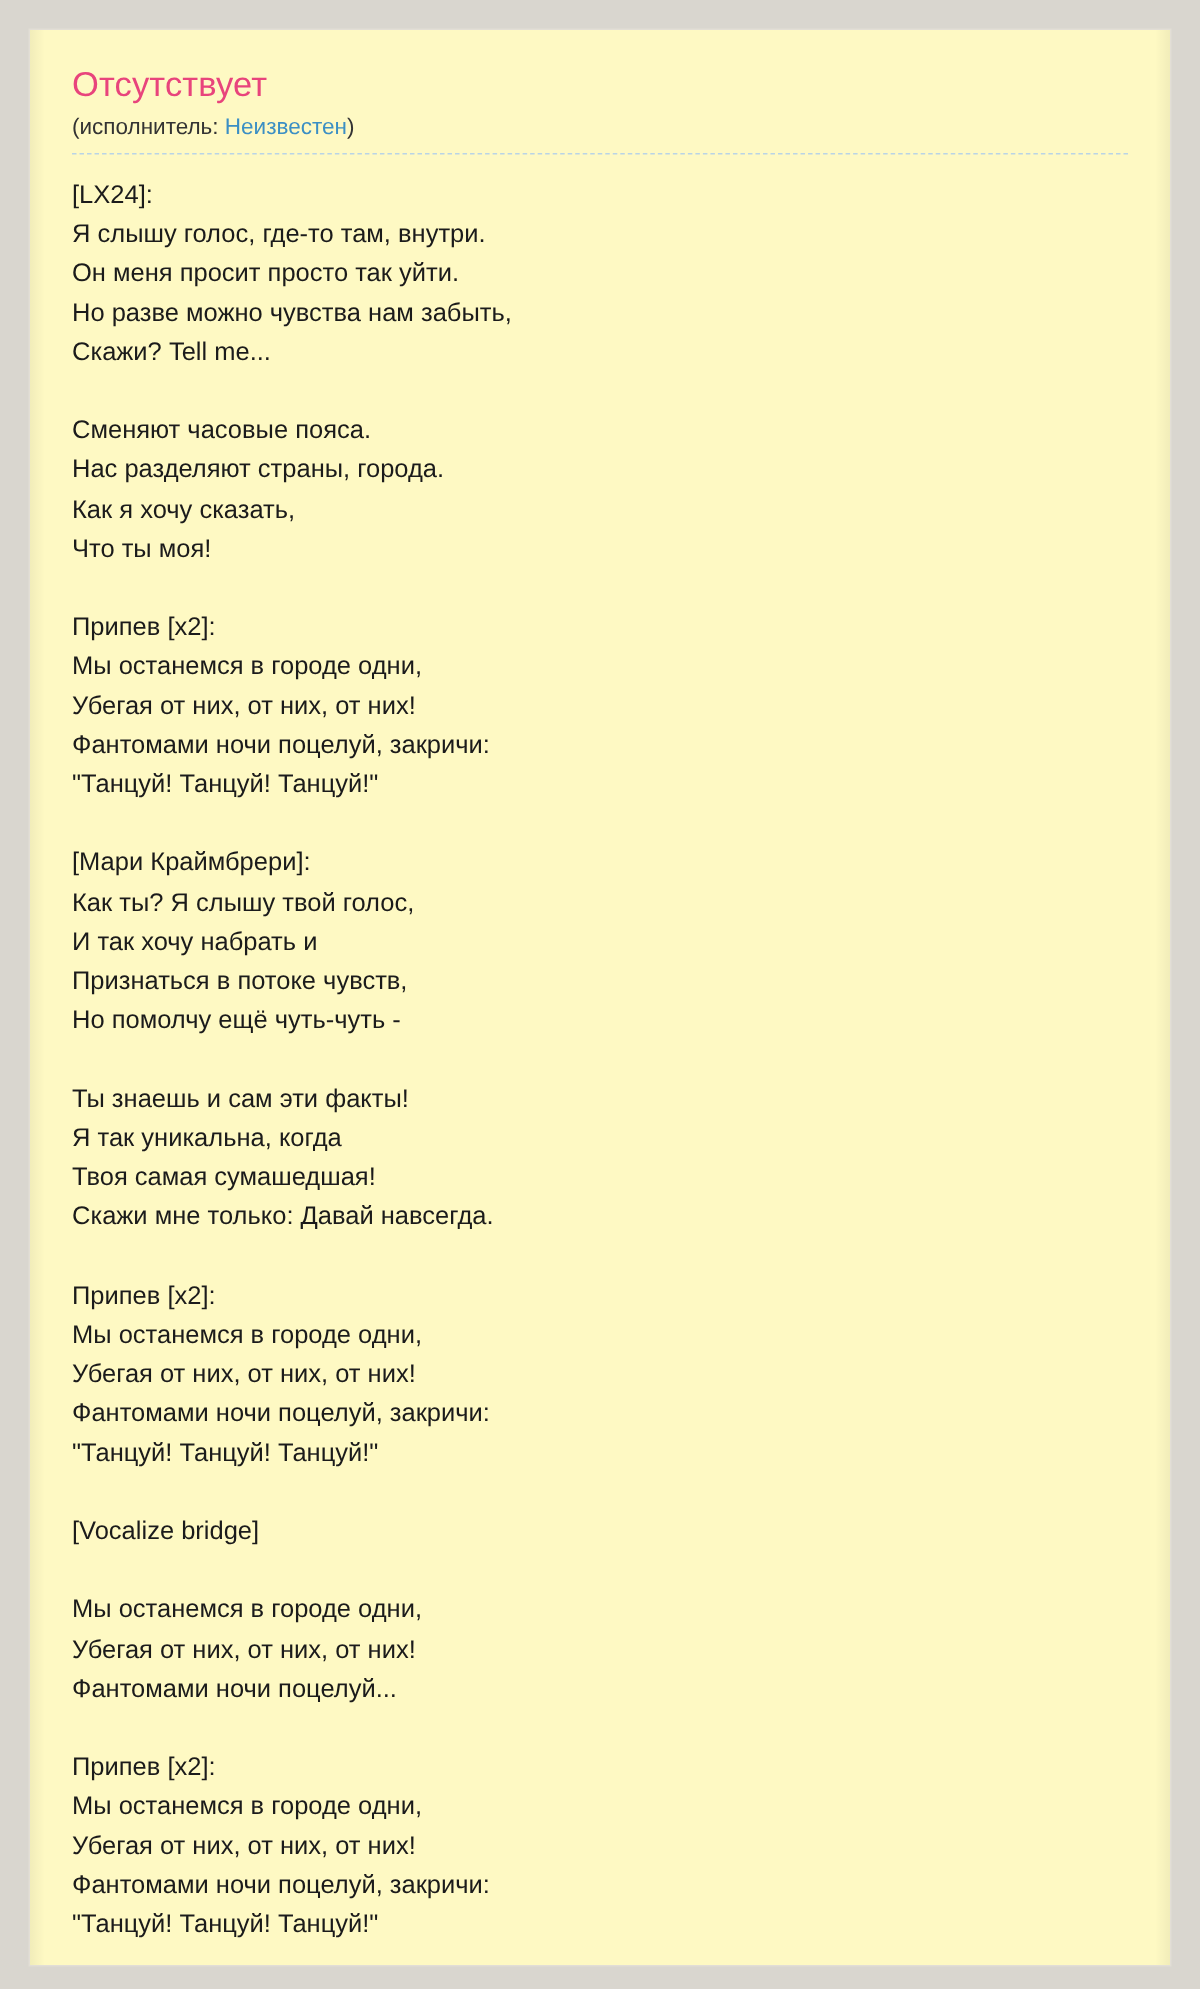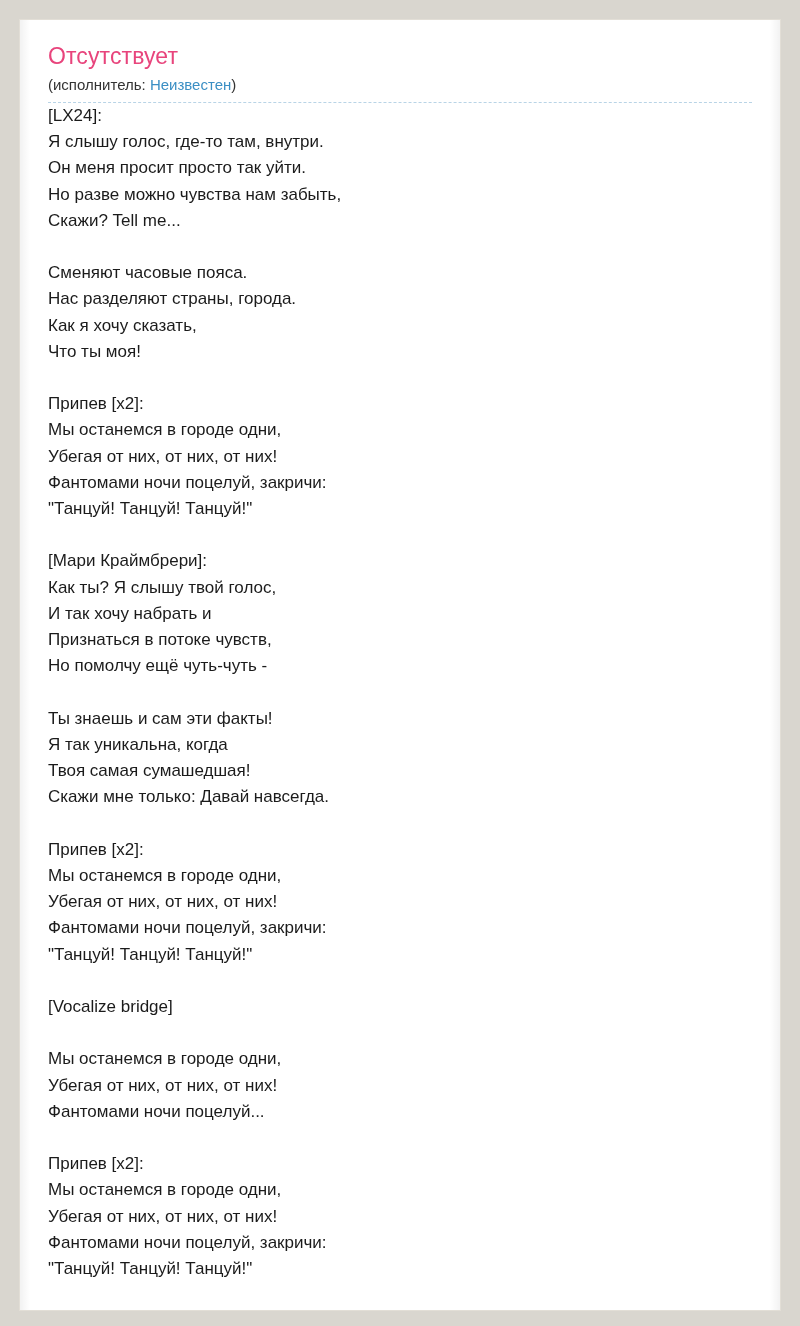--- a/index.html
+++ b/index.html
@@ -12,21 +12,21 @@
     background: #d9d6cf;
     font-family: "Liberation Sans", sans-serif;
     overflow: hidden;
   }
   .page-frame {
     position: absolute;
     left: 20px;
     top: 20px;
     width: 760px;
     height: 1290px;
-    background: #ffffff;
+    background: #fef9c3;
     box-sizing: border-box;
     box-shadow: 0 0 0 1px #e2ded6;
   }
   .page-inner {
     position: absolute;
     left: 0;
     top: 0;
     right: 0;
     bottom: 0;
     padding: 22px 28px 0 28px;
@@ -38,20 +38,21 @@
     line-height: 28px;
     font-weight: normal;
     margin: 0 0 6px 0;
     letter-spacing: 0.1px;
   }
   .artist-line {
     font-size: 15px;
     color: #333333;
     padding-bottom: 9px;
     border-bottom: 1px dashed #b9d4e6;
+    margin-bottom: 14px;
   }
   .artist-line a {
     color: #3b8fc4;
     text-decoration: none;
   }
   .lyrics {
     font-size: 17px;
     line-height: 26.2px;
     color: #1b1b1b;
     white-space: pre-wrap;

